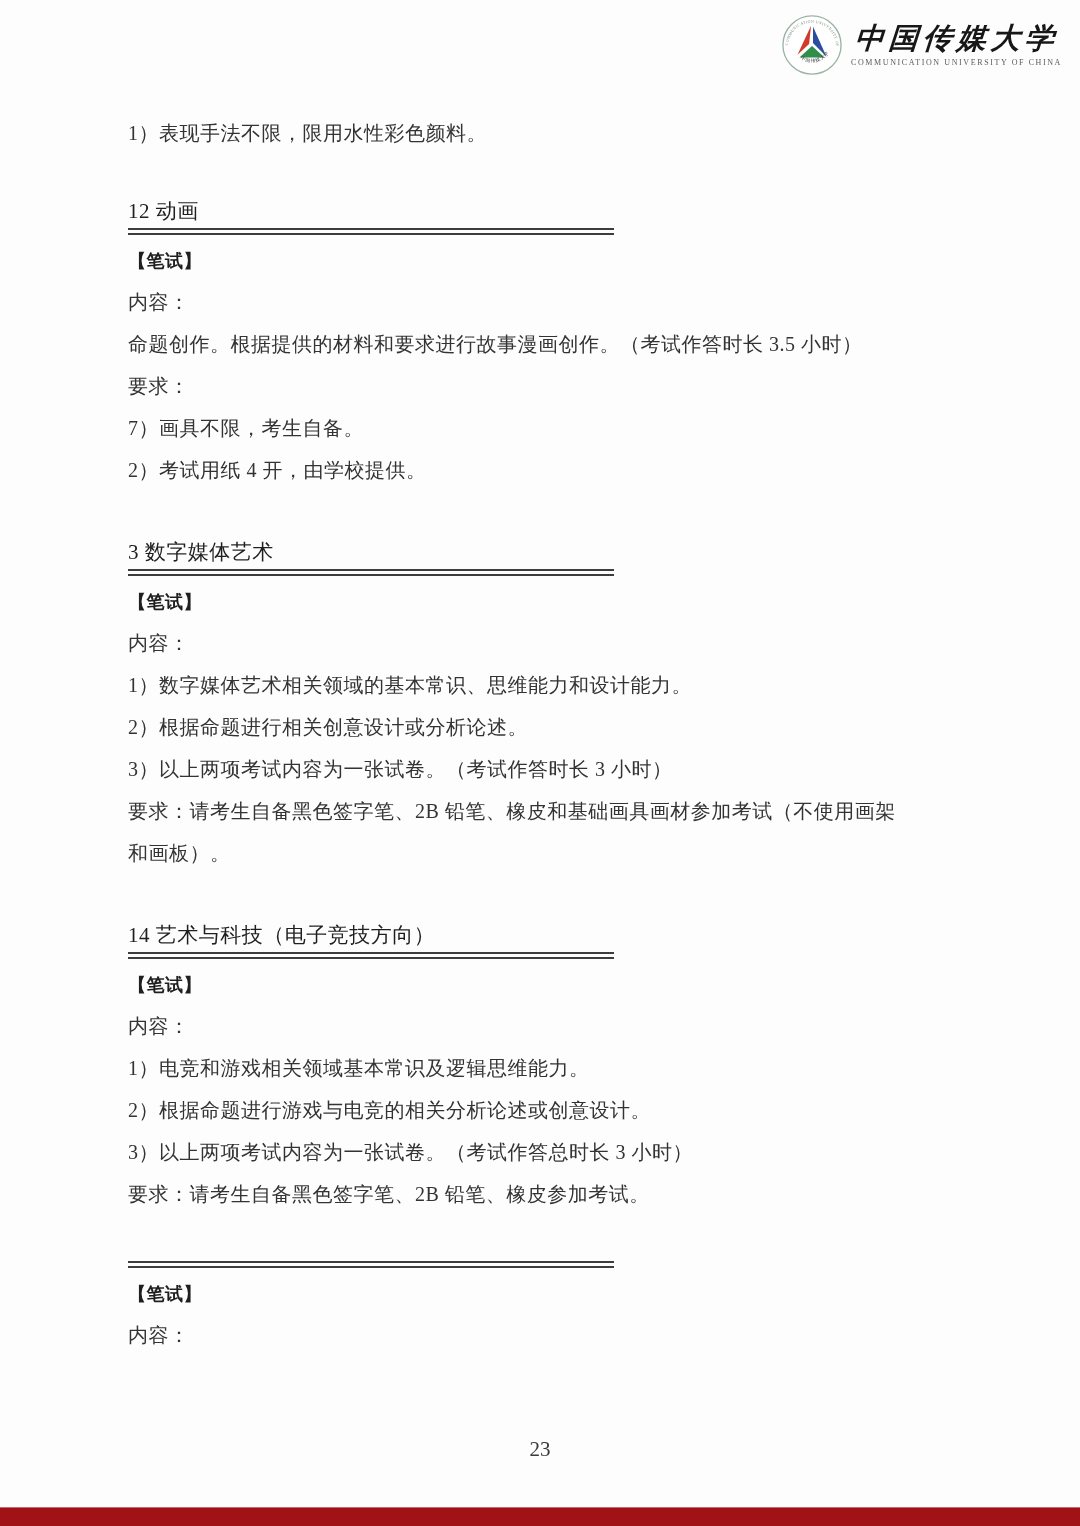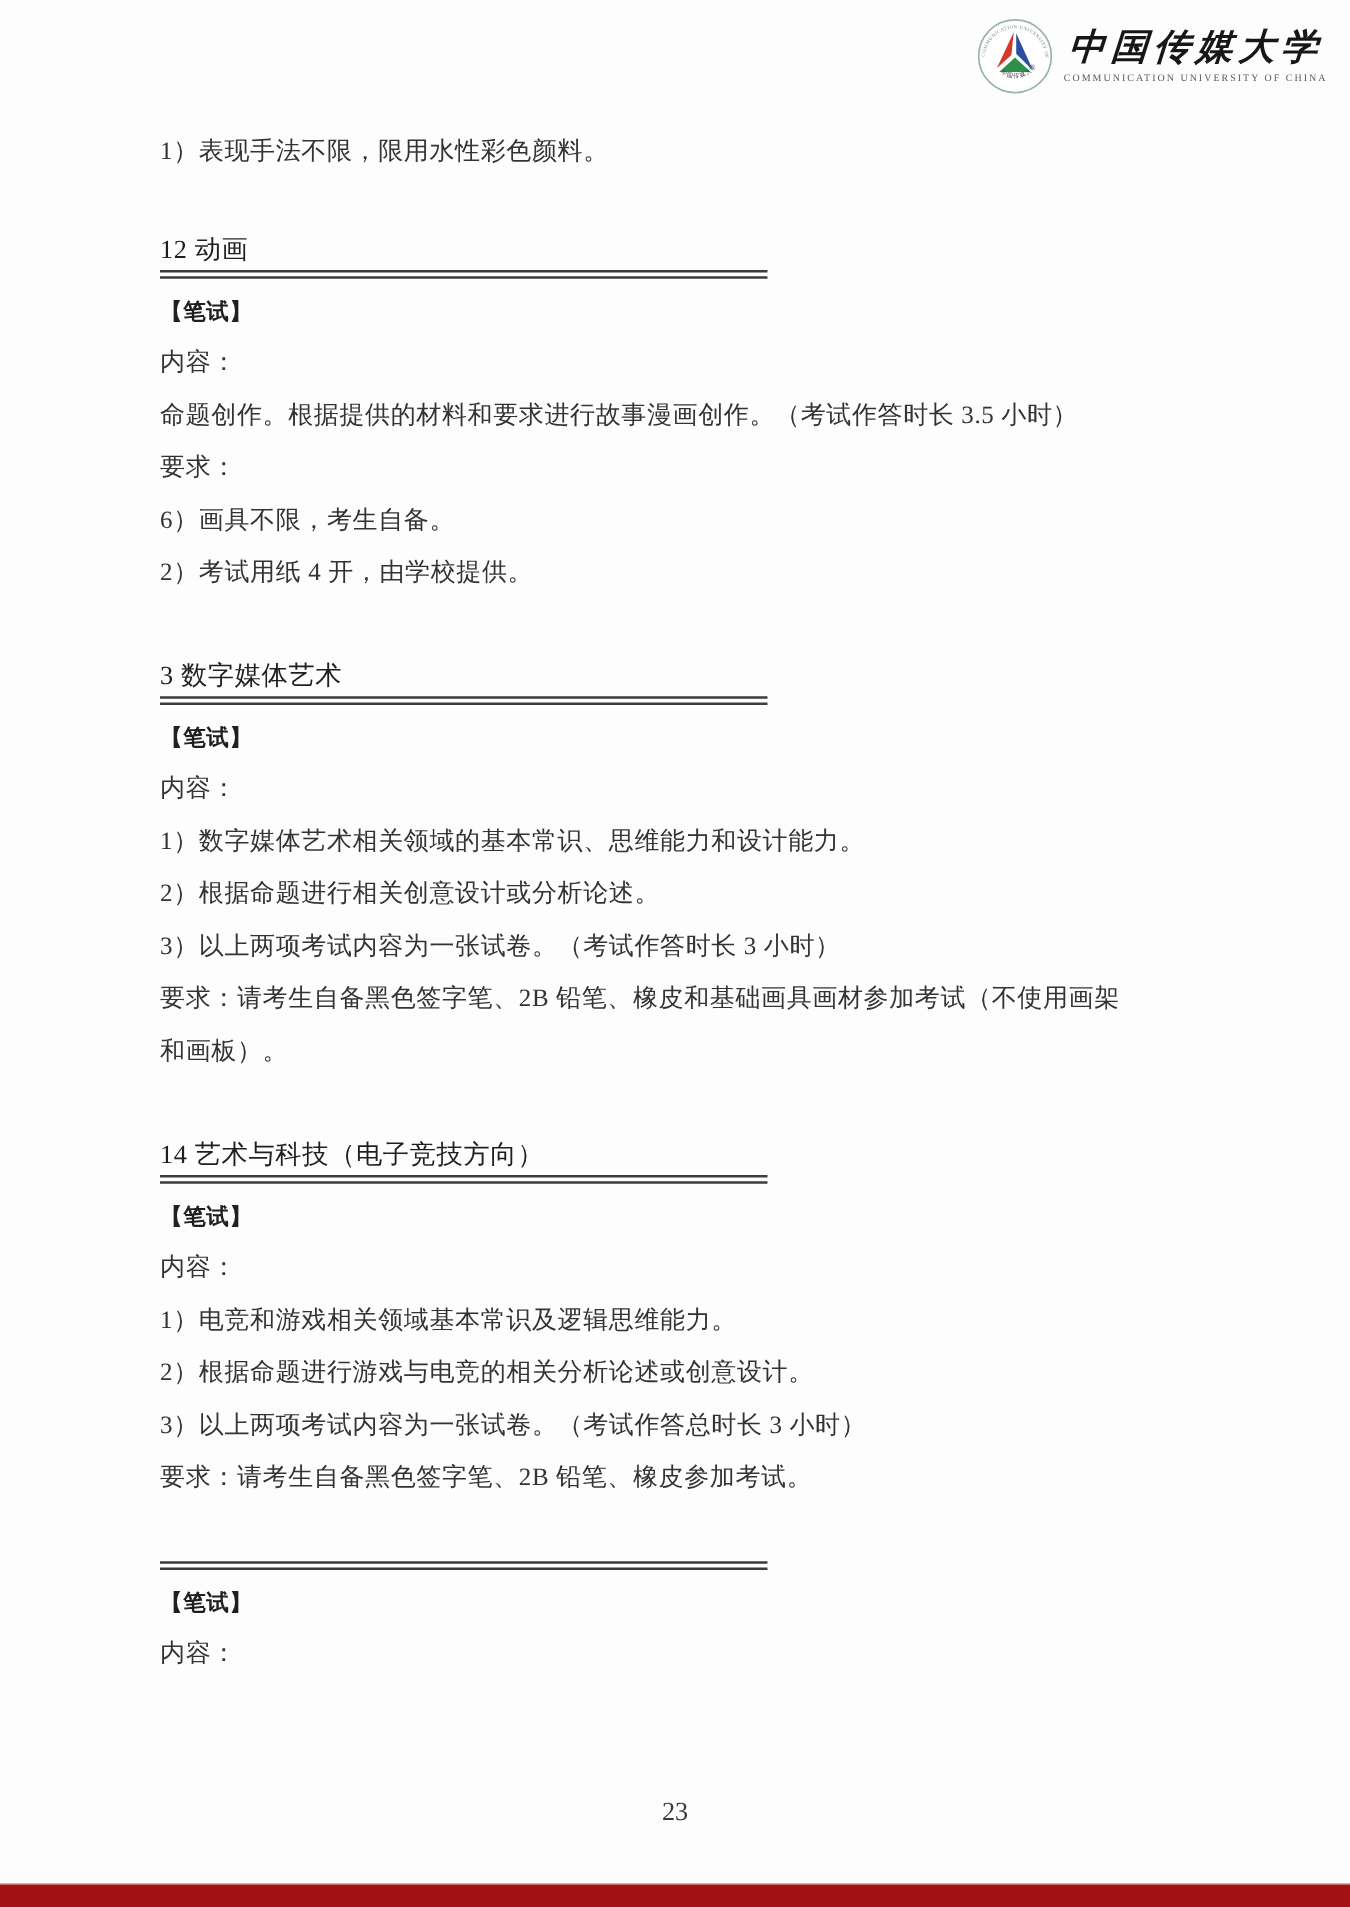--- a/index.html
+++ b/index.html
@@ -43,20 +43,21 @@
     color: #5a5a5a;
     line-height: 12px;
     white-space: nowrap;
     margin-top: 2px;
   }
 
   
   .content {
     padding: 100px 110px 0 128px;
     font-size: 20px;
+    margin-top: 12px;
   }
   .line {
     line-height: 42px;
     letter-spacing: 0.5px;
     color: #333333;
     white-space: nowrap;
   }
   .section { margin-top: 46px; }
   .section-first { margin-top: 42px; }
   .section-heading {
@@ -133,21 +134,21 @@
 
     <p class="line">1）表现手法不限，限用水性彩色颜料。</p>
 
     <div class="section section-first">
       <div class="section-heading">12 动画</div>
       <div class="double-rule"></div>
       <div class="exam-type">【笔试】</div>
       <p class="line">内容：</p>
       <p class="line">命题创作。根据提供的材料和要求进行故事漫画创作。（考试作答时长 3.5 小时）</p>
       <p class="line">要求：</p>
-      <p class="line">6）画具不限，考生自备。</p>
+      <p class="line">7）画具不限，考生自备。</p>
       <p class="line">2）考试用纸 4 开，由学校提供。</p>
     </div>
 
     <div class="section">
       <div class="section-heading">3 数字媒体艺术</div>
       <div class="double-rule"></div>
       <div class="exam-type">【笔试】</div>
       <p class="line">内容：</p>
       <p class="line">1）数字媒体艺术相关领域的基本常识、思维能力和设计能力。</p>
       <p class="line">2）根据命题进行相关创意设计或分析论述。</p>

